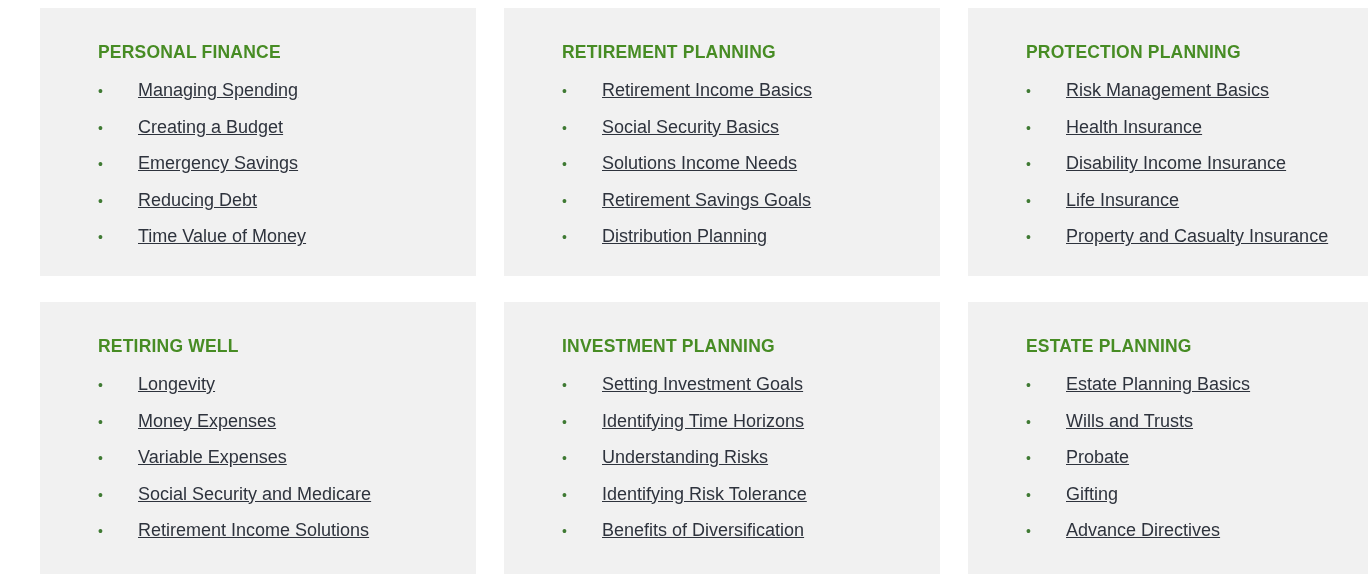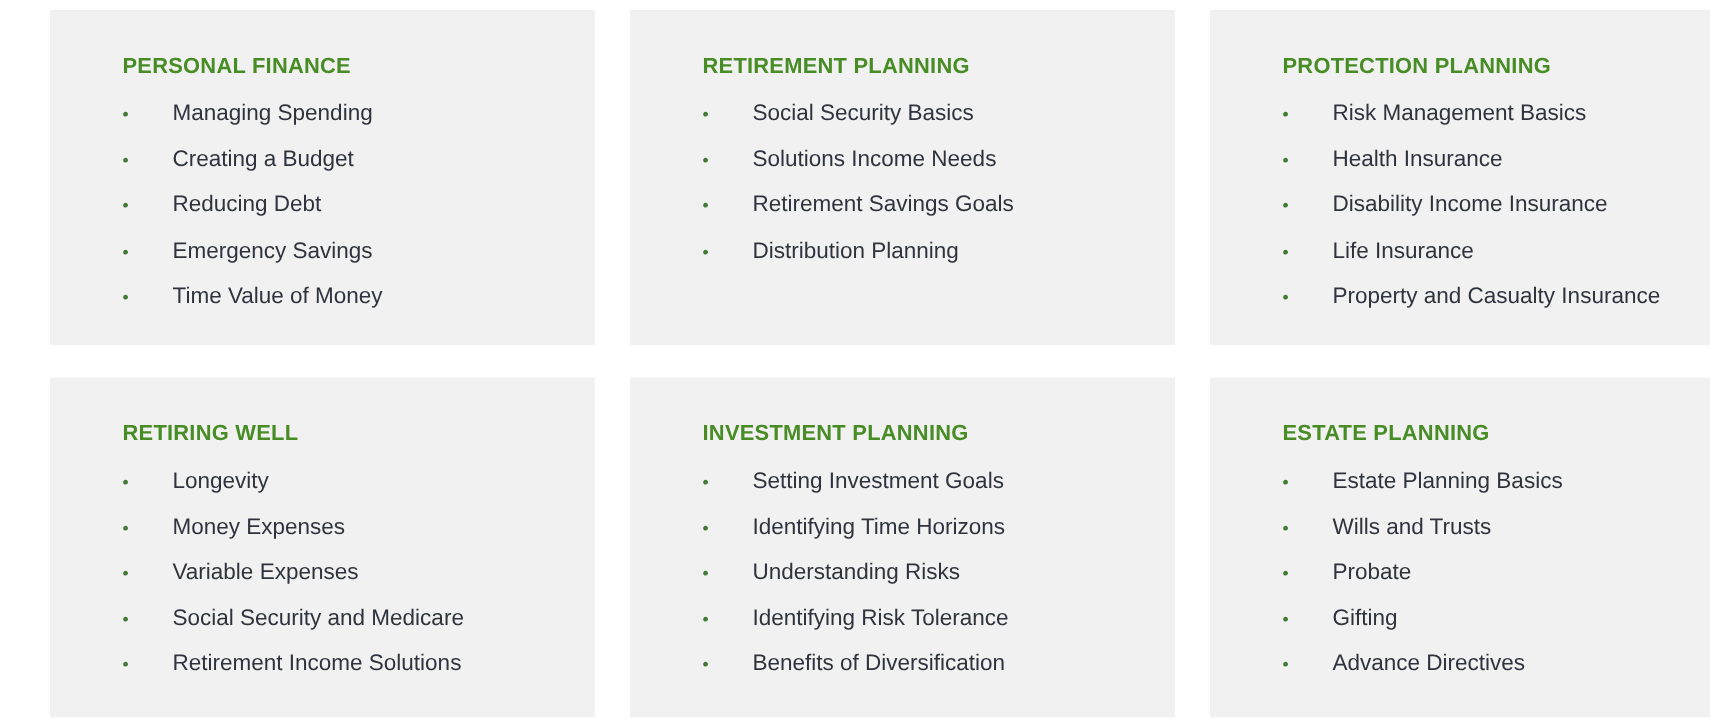--- a/index.html
+++ b/index.html
@@ -62,58 +62,63 @@
     display: block;
   }
 
   .bullet-icon::before { content: "\2022"; }
 
   .topic-label {
     color: #2e333d;
     font-size: 18px;
     line-height: 22px;
     white-space: nowrap;
+    text-decoration: underline;
   }
 </style>
 </head>
 <body>
 
 <div id="grid">
 
   <section class="card">
     <h2 class="card-title">PERSONAL FINANCE</h2>
     <ul class="topic-list">
       <li class="topic-item">
         <span class="bullet-icon"></span>
         <span class="topic-label">Managing Spending</span>
       </li>
       <li class="topic-item">
         <span class="bullet-icon"></span>
         <span class="topic-label">Creating a Budget</span>
       </li>
       <li class="topic-item">
         <span class="bullet-icon"></span>
+        <span class="topic-label">Emergency Savings</span>
+      </li>
+      <li class="topic-item">
+        <span class="bullet-icon"></span>
         <span class="topic-label">Reducing Debt</span>
       </li>
       <li class="topic-item">
         <span class="bullet-icon"></span>
-        <span class="topic-label">Emergency Savings</span>
-      </li>
-      <li class="topic-item">
-        <span class="bullet-icon"></span>
         <span class="topic-label">Time Value of Money</span>
       </li>
     </ul>
   </section>
 
   <section class="card">
     <h2 class="card-title">RETIREMENT PLANNING</h2>
     <ul class="topic-list">
       <li class="topic-item">
         <span class="bullet-icon"></span>
+        <span class="topic-label">Retirement Income Basics</span>
+      </li>
+      <li class="topic-item">
+        <span class="bullet-icon"></span>
         <span class="topic-label">Social Security Basics</span>
       </li>
       <li class="topic-item">
         <span class="bullet-icon"></span>
         <span class="topic-label">Solutions Income Needs</span>
       </li>
       <li class="topic-item">
         <span class="bullet-icon"></span>
         <span class="topic-label">Retirement Savings Goals</span>
       </li>

